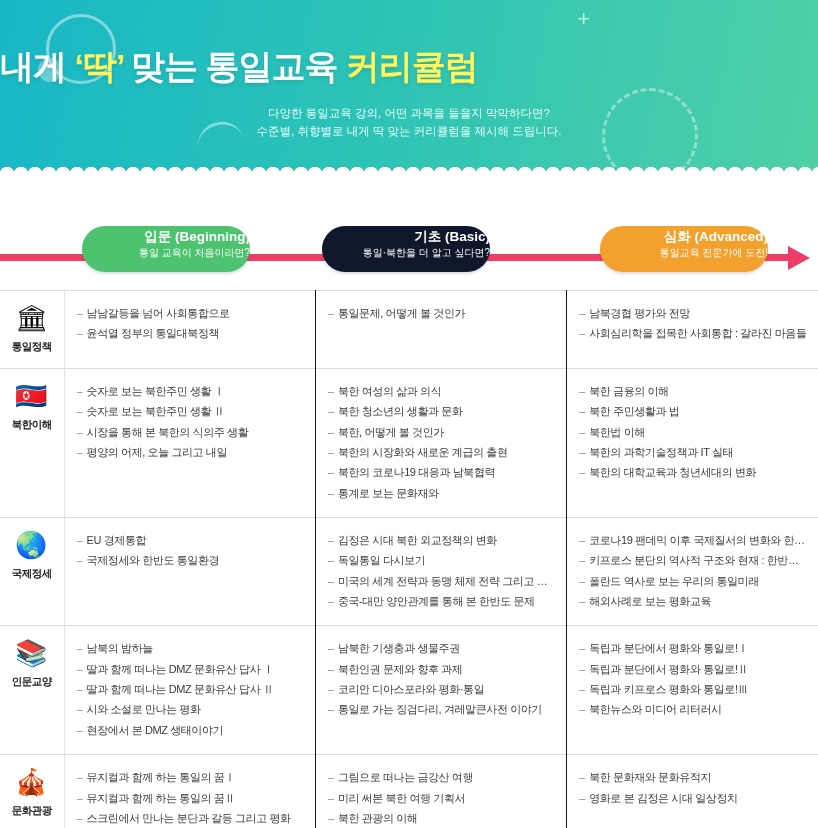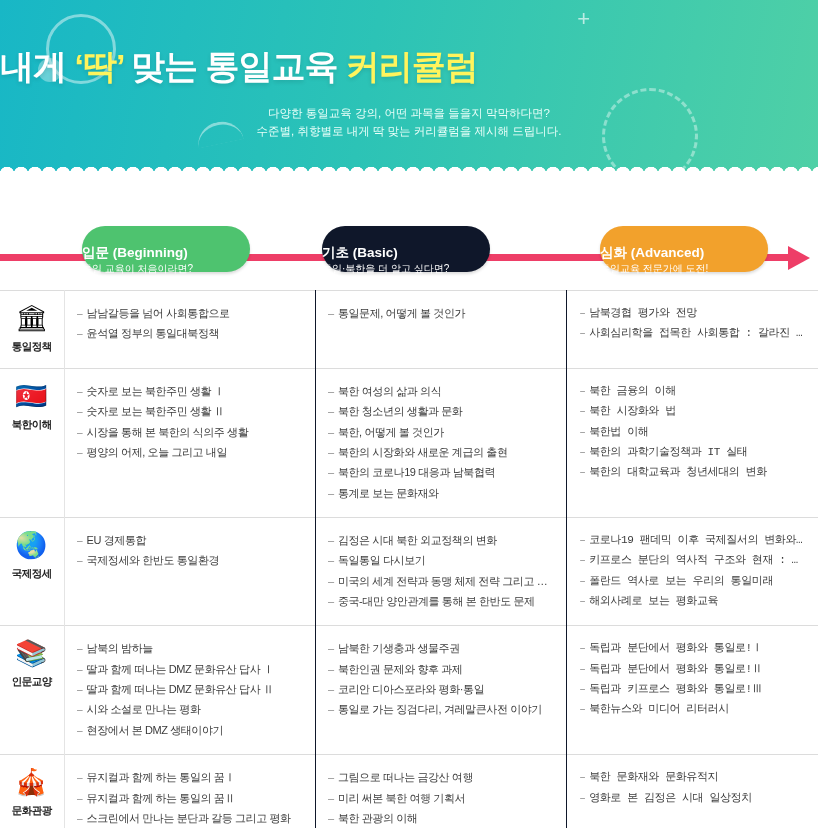--- a/index.html
+++ b/index.html
@@ -79,42 +79,42 @@
     position: absolute; left: 788px; top: 34px;
     width: 0; height: 0;
     border-left: 22px solid #ee3e67;
     border-top: 12px solid transparent;
     border-bottom: 12px solid transparent;
   }
   .level-pill {
     position: absolute; top: 14px;
     width: 168px; height: 46px;
     border-radius: 24px;
-    color: #ffffff; text-align: left;
-    padding-top: 19px;
+    color: #ffffff; text-align: right;
+    padding-top: 3px;
     box-shadow: 0 2px 3px rgba(0,0,0,.14);
   }
   .level-pill .t1 { font-size: 13.5px; font-weight: bold; line-height: 1.15; }
   .level-pill .t2 { font-size: 10px; line-height: 1.5; }
   .pill-0 { left: 82px;  background: #4ec36f; }
   .pill-1 { left: 322px; background: #0f172a; }
   .pill-2 { left: 600px; background: #f2a12c; }
 
   
   .matrix {
     width: 818px;
     border-collapse: collapse;
     table-layout: fixed;
   }
   .matrix tr { border-top: 1px solid #dcdcdc; }
   .matrix tr:last-child { border-bottom: 1px solid #dcdcdc; }
   .matrix td { vertical-align: top; padding: 12px 6px 14px 6px; }
   .col-icon { width: 64px; text-align: center; border-right: 1px solid #e4e4e4; }
   .col-cell { width: 251px; border-right: 1px solid #0f172a; }
-  .col-cell:last-child { border-right: none; font-family: Liberation Mono, monospace; }
+  .col-cell:last-child { border-right: none; }
 
   .cat-icon { font-size: 26px; line-height: 1; display: block; margin-top: 2px; }
   .cat-label {
     display: block; margin-top: 9px;
     font-size: 10.5px; font-weight: bold; color: #222;
     letter-spacing: -0.5px;
   }
   ul.items { list-style: none; margin: 0; padding: 0 4px 0 6px; }
   ul.items li {
     font-size: 11px; color: #3a3a3a;
@@ -218,21 +218,21 @@
           <li>북한 청소년의 생활과 문화</li>
           <li>북한, 어떻게 볼 것인가</li>
           <li>북한의 시장화와 새로운 계급의 출현</li>
           <li>북한의 코로나19 대응과 남북협력</li>
           <li>통계로 보는 문화재와</li>
         </ul>
       </td>
       <td class="col-cell">
         <ul class="items">
           <li>북한 금융의 이해</li>
-          <li>북한 시장화와 법</li>
+          <li>북한 주민생활과 법</li>
           <li>북한법 이해</li>
           <li>북한의 과학기술정책과 IT 실태</li>
           <li>북한의 대학교육과 청년세대의 변화</li>
         </ul>
       </td>
     </tr>
 
     <tr>
       <td class="col-icon">
         <span class="cat-icon">🌏</span>

